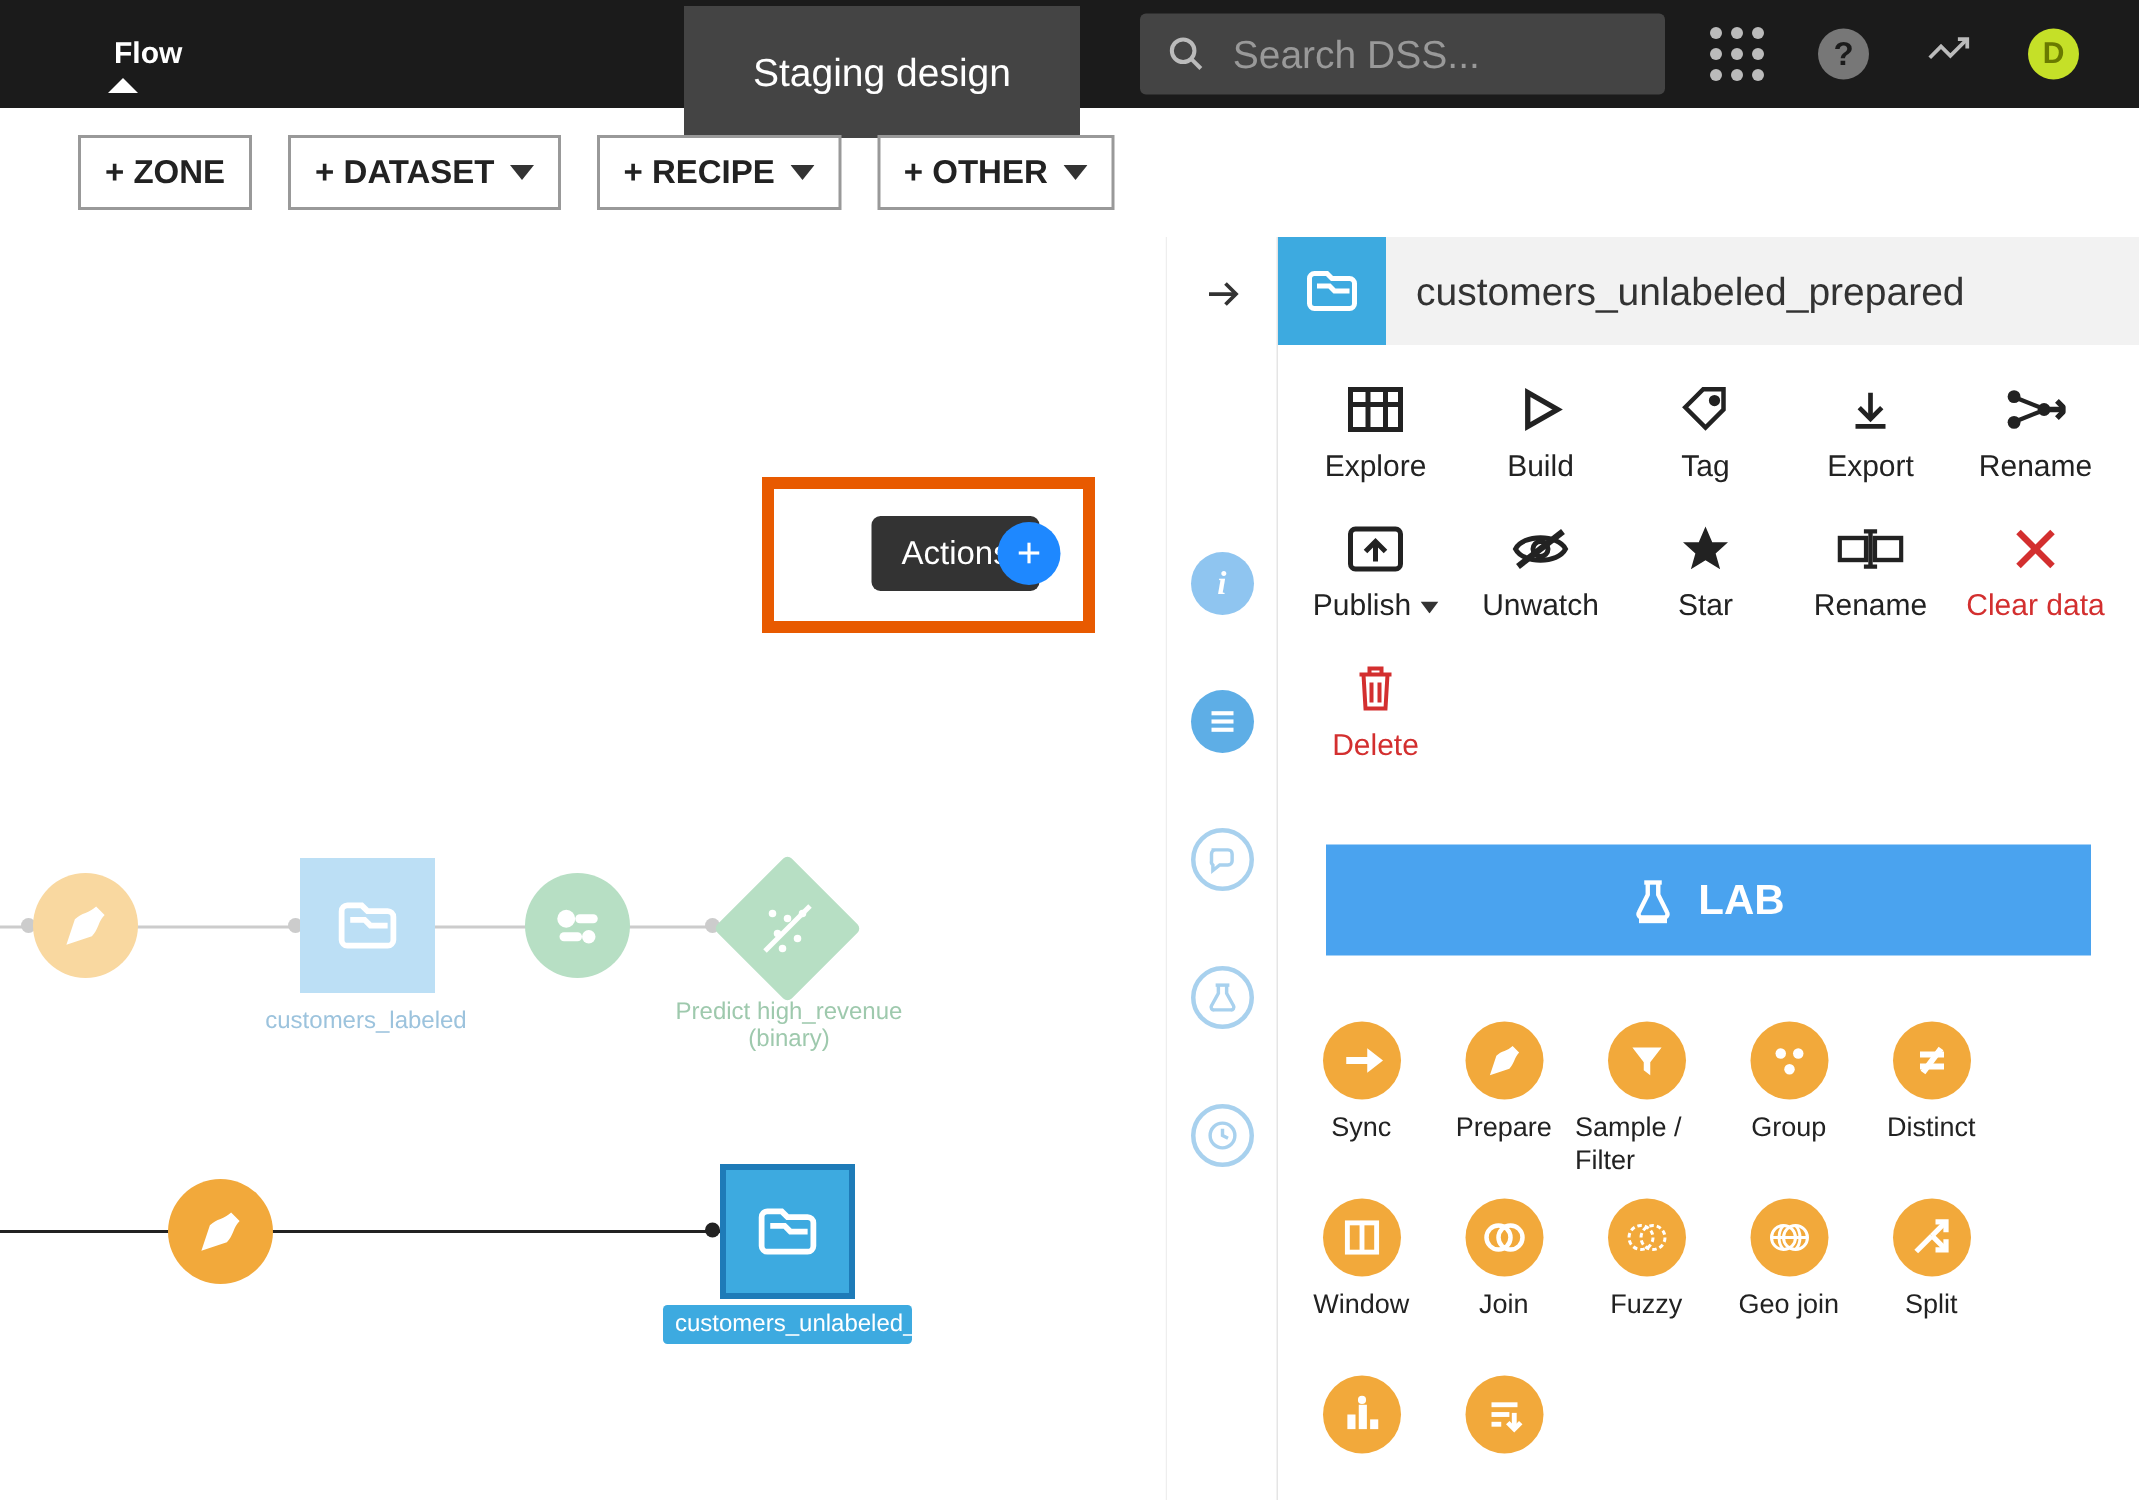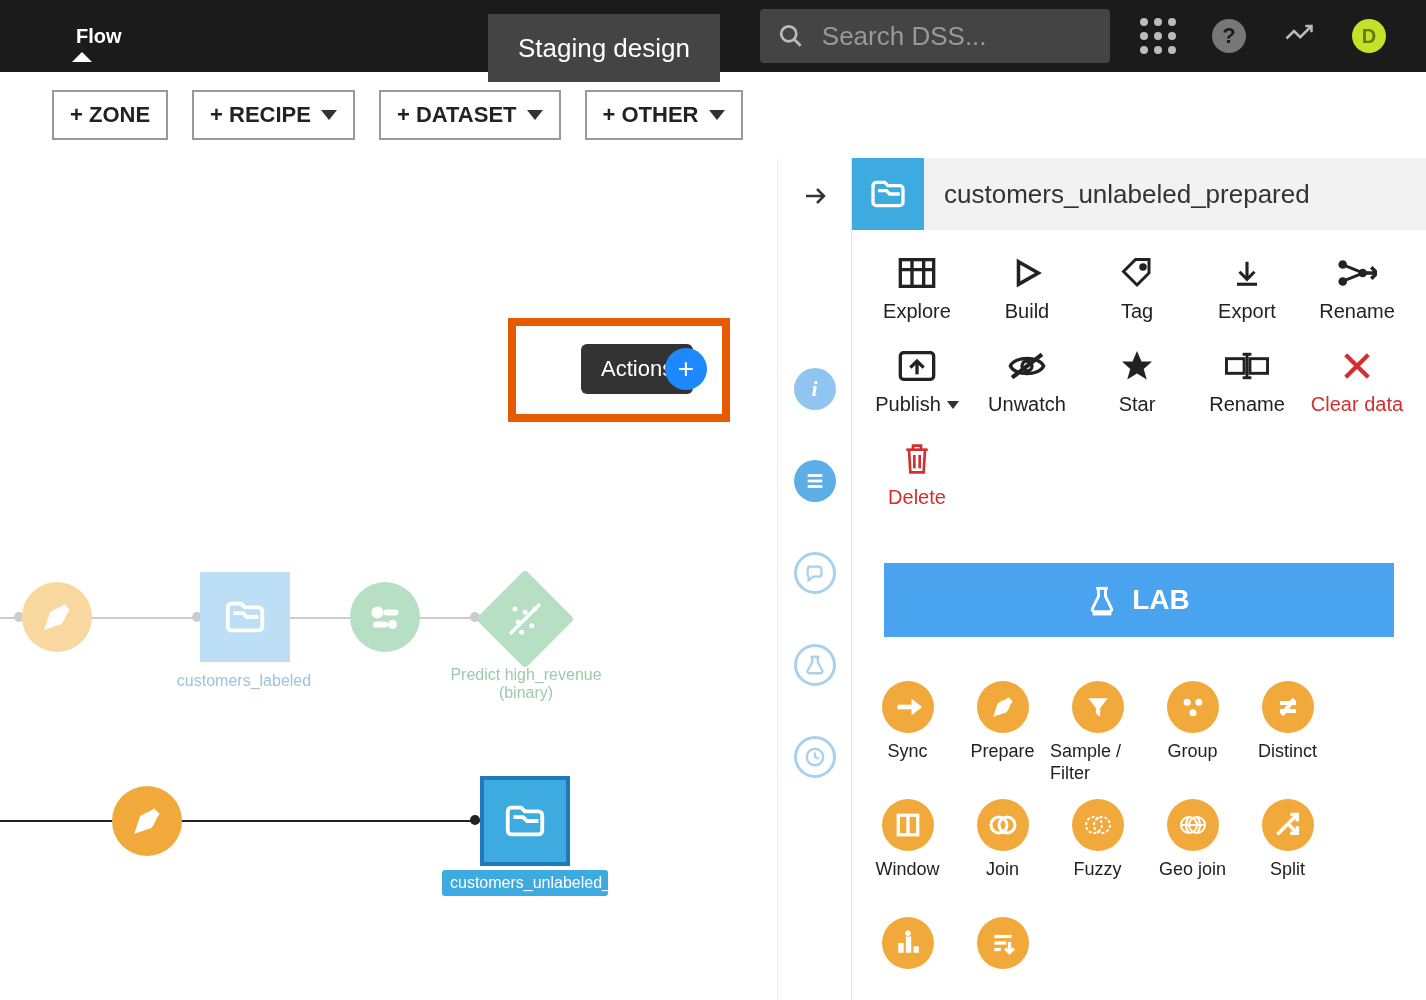--- a/index.html
+++ b/index.html
@@ -3,21 +3,21 @@
 <meta charset="utf-8">
 <style>
 * { box-sizing: border-box; margin: 0; padding: 0; font-family: -apple-system, BlinkMacSystemFont, "Segoe UI", Helvetica, Arial, sans-serif; }
 body { width: 1426px; height: 1000px; overflow: hidden; background: #fff; }
 
 
 .topbar { height: 72px; background: #1b1b1b; display: flex; align-items: center; color: #fff; }
 .topbar-flow { padding: 0 76px; font-size: 20px; font-weight: 600; position: relative; }
 .topbar-flow::after { content: ""; position: absolute; bottom: -14px; left: 72px; width: 0; height: 0; border-left: 10px solid transparent; border-right: 10px solid transparent; border-bottom: 10px solid #fff; }
 .topbar-spacer1 { flex: 1; }
-.topbar-staging { background: #444; height: 68px; display: flex; align-items: center; padding: 0 30px; font-size: 26px; margin-top: 24px; }
+.topbar-staging { background: #444; height: 88px; display: flex; align-items: center; padding: 0 46px; font-size: 26px; margin-top: 24px; }
 .topbar-search { background: #444; height: 54px; margin-left: 40px; border-radius: 4px; display: flex; align-items: center; padding: 0 18px; width: 350px; }
 .topbar-search svg { margin-right: 18px; }
 .topbar-search input { background: transparent; border: none; color: #bbb; font-size: 26px; outline: none; width: 100%; }
 .topbar-search input::placeholder { color: #999; }
 .topbar-icons { display: flex; align-items: center; gap: 36px; padding: 0 40px 0 30px; }
 .topbar-apps { display: grid; grid-template-columns: repeat(3,8px); grid-template-rows: repeat(3,8px); gap: 6px; }
 .topbar-apps span { background: #bbb; border-radius: 50%; }
 .help-circle { width: 34px; height: 34px; border-radius: 50%; background: #777; display: flex; align-items: center; justify-content: center; color: #1b1b1b; font-weight: 700; font-size: 22px; }
 .avatar { width: 34px; height: 34px; border-radius: 50%; background: #c5e028; display: flex; align-items: center; justify-content: center; color: #6a7a00; font-weight: 700; font-size: 20px; }
 
@@ -115,27 +115,27 @@
       </svg>
     <div class="avatar">D</div>
   </div>
 </div>
 
 <div class="flow-toolbar">
   <div class="pill">
       <span>+ ZONE</span>
     </div>
   <div class="pill">
-      <span>+ RECIPE</span>
+      <span>+ DATASET</span>
       <svg width="16" height="10" viewBox="0 0 16 10">
         <polygon points="0,0 16,0 8,10" fill="#333"></polygon>
       </svg>
     </div>
   <div class="pill">
-      <span>+ DATASET</span>
+      <span>+ RECIPE</span>
       <svg width="16" height="10" viewBox="0 0 16 10">
         <polygon points="0,0 16,0 8,10" fill="#333"></polygon>
       </svg>
     </div>
   <div class="pill">
       <span>+ OTHER</span>
       <svg width="16" height="10" viewBox="0 0 16 10">
         <polygon points="0,0 16,0 8,10" fill="#333"></polygon>
       </svg>
     </div>

